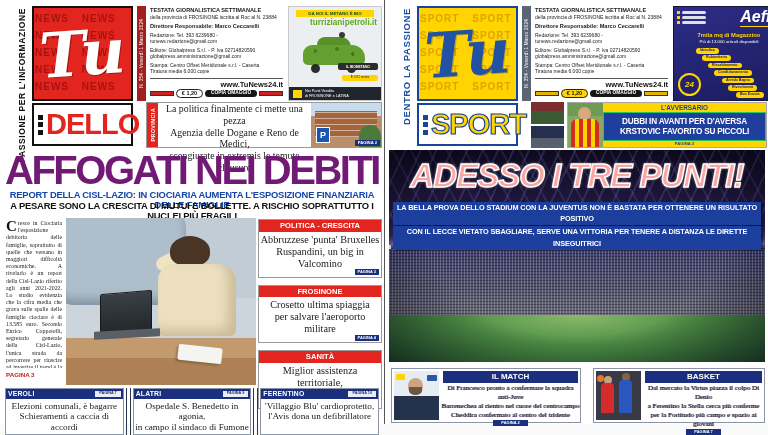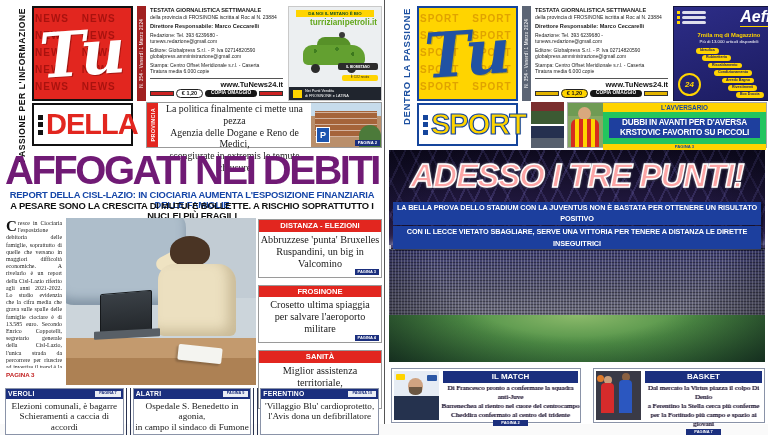--- a/index.html
+++ b/index.html
@@ -167,21 +167,21 @@
   .mp1{background:linear-gradient(180deg,#7a2e2e 0 40%,#3c5a33 40% 100%);}
   .mp2{background:linear-gradient(180deg,#25304f 0 55%,#57606e 55% 100%);}
 
   .avv{position:absolute;left:182px;top:102px;width:200px;height:46px;border:1px solid #a8a8a8;display:flex;box-sizing:border-box;background:#fff;}
   .avv-photo{width:35px;flex:none;position:relative;background:linear-gradient(180deg,#6f9b54 0 30%,#86a864 30% 100%);overflow:hidden;}
   .avv-head{position:absolute;left:10px;top:4px;width:13px;height:13px;background:#d9a87e;border-radius:50%;}
   .avv-torso{position:absolute;left:3px;top:16px;width:28px;height:30px;border-radius:6px 6px 0 0;
     background:repeating-linear-gradient(90deg,#d62b1f 0 4px,#ffd400 4px 8px);}
   .avv-right{flex:1;display:flex;flex-direction:column;}
   .avv-title{background:#ffd400;color:#15459c;font:bold 6.4px/1 "Liberation Sans",sans-serif;text-align:center;padding:1.5px 0;}
-  .avv-box{flex:1;background:#1e3f9e;border:6px solid #22c55e;display:flex;flex-direction:column;align-items:center;justify-content:center;}
+  .avv-box{flex:1;background:#1e3f9e;border:1px solid #22c55e;display:flex;flex-direction:column;align-items:center;justify-content:center;}
   .avv-line{color:#fff;font:bold 8.2px/1.2 "Liberation Sans",sans-serif;letter-spacing:-.2px;}
   .avv-foot{background:#ffd400;color:#15459c;font:bold 4.2px/1 "Liberation Sans",sans-serif;text-align:center;padding:1px 0;}
 
   
   .stadium{position:absolute;left:4px;top:150px;width:376px;height:212px;overflow:hidden;background:#0d0b20;}
   .st-roof{position:absolute;left:0;right:0;top:0;height:46%;background:
      repeating-linear-gradient(115deg,rgba(130,120,210,.22) 0 2px,transparent 2px 14px),
      repeating-linear-gradient(62deg,rgba(130,120,210,.16) 0 2px,transparent 2px 16px),
      linear-gradient(180deg,#0e0a1e 0%,#251b46 70%,#3b2f64 100%);}
   .st-lights{position:absolute;left:0;right:0;top:45%;height:4px;
@@ -242,21 +242,21 @@
     <div class="logo logoL">
       <div class="logo-pattern">NEWS NEWS NEWS NEWS NEWS NEWS NEWS NEWS NEWS NEWS NEWS NEWS NEWS NEWS NEWS NEWS NEWS NEWS NEWS NEWS NEWS NEWS NEWS NEWS NEWS NEWS NEWS NEWS NEWS NEWS NEWS NEWS NEWS NEWS NEWS NEWS NEWS NEWS NEWS NEWS </div>
       <div class="logo-tu">Tu</div>
     </div>
     <div class="edition editionL">
       <div class="sq-col">
           <i class="sq"></i>
           <i class="sq"></i>
           <i class="sq"></i>
         </div>
-      <div class="edition-word">DELLA</div>
+      <div class="edition-word">DELLO</div>
     </div>
 
     <div class="issue issueL">
       <span>N. 354 - Venerdì 1 Marzo 2024</span>
     </div>
 
     <div class="masthead">
       <div class="m-bold">TESTATA GIORNALISTICA SETTIMANALE</div>
       <div class="m-reg">della provincia di FROSINONE iscritta al Roc al N. 23884</div>
       <div class="m-bold m-gap">Direttore Responsabile: Marco Ceccarelli</div>
@@ -328,21 +328,21 @@
       <div class="pl-arm"></div>
       <div class="pl-hair"></div>
       <div class="pl-body"></div>
       <div class="pl-screen"></div>
       <div class="pl-base"></div>
       <div class="pl-paper"></div>
     </div>
 
     <div class="sideboxes">
       <div class="sbox">
-        <div class="sbox-h">DISTANZA - ELEZIONI</div>
+        <div class="sbox-h">POLITICA - CRESCITA</div>
         <div class="sbox-body">
           <div class="sbox-line">Abbruzzese 'punta' Bruxelles</div>
           <div class="sbox-line">Ruspandini, un big in Valcomino</div>
         </div>
         <div class="sbox-page">PAGINA 3</div>
       </div>
       <div class="sbox">
         <div class="sbox-h">FROSINONE</div>
         <div class="sbox-body">
           <div class="sbox-line">Crosetto ultima spiaggia</div>

